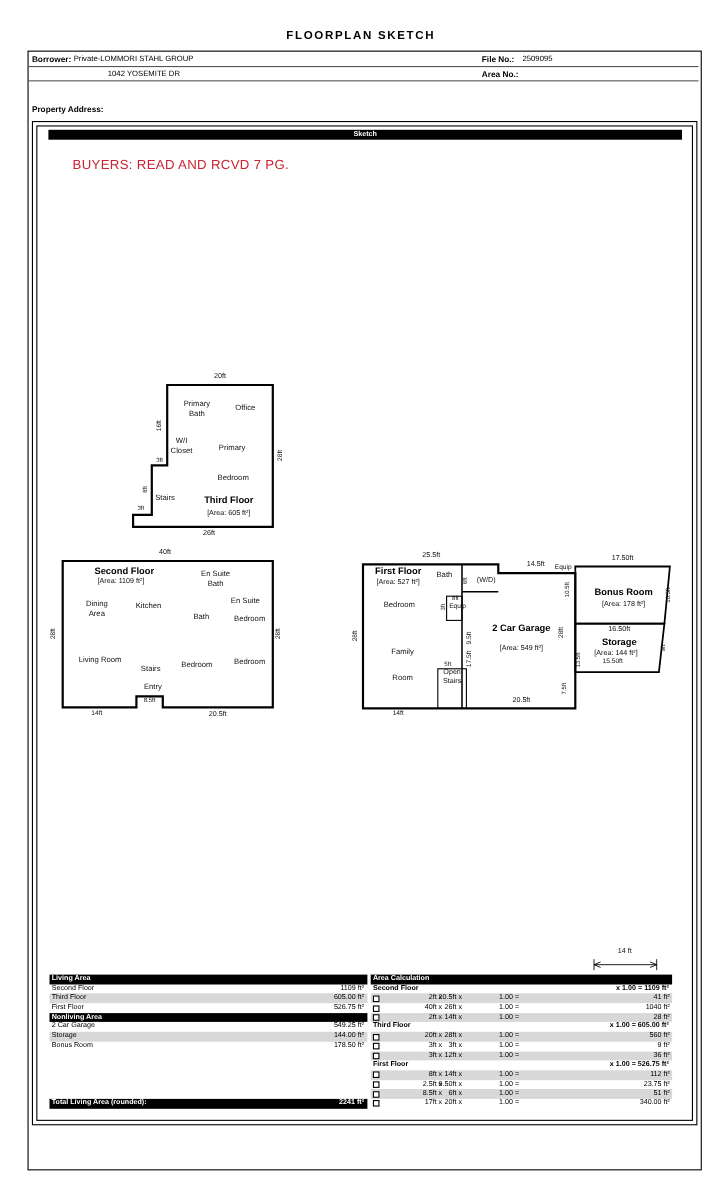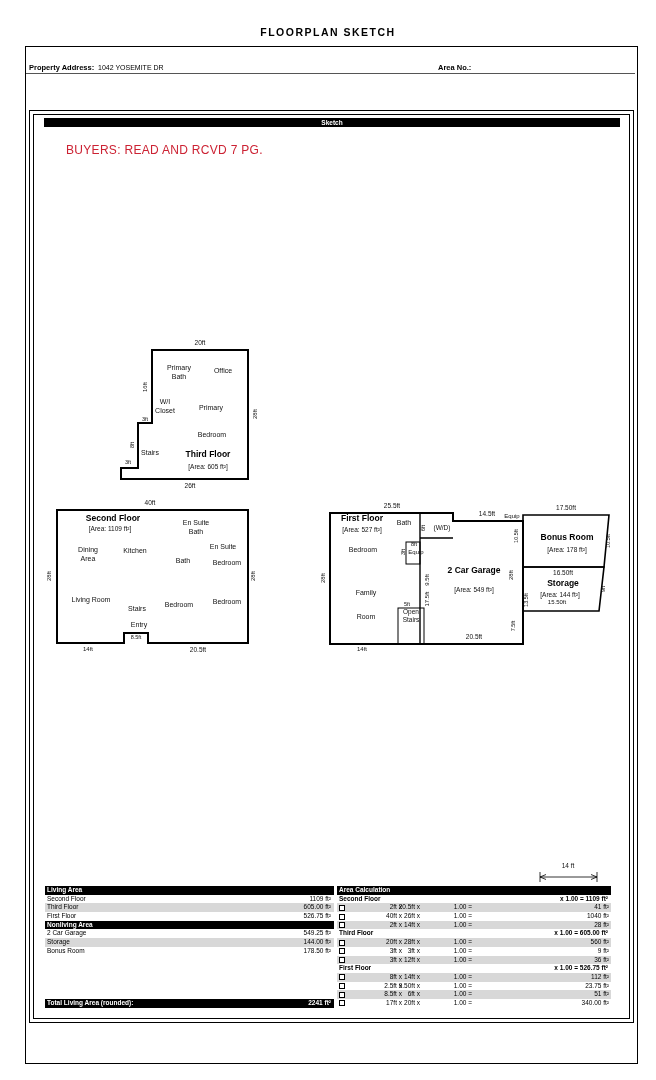--- a/index.html
+++ b/index.html
@@ -35,22 +35,28 @@
   .cell{position:absolute;top:0;}
 </style>
 </head>
 <body>
 
 <div class="page">
 
   <div class="title">FLOORPLAN SKETCH</div>
   <div class="page-border"></div>
 
+  <div class="hrow" style="top:46px;">
+    <span class="hlab" style="left:3px;">Borrower:</span>
+    <span class="hval" style="left:41px;">Private-LOMMORI STAHL GROUP</span>
+    <span class="hlab" style="left:412px;">File No.:</span>
+    <span class="hval" style="left:449px;">2509095</span>
+  </div>
   <div class="hrow" style="top:59.5px;">
-    <span class="hlab" style="left:3px;">Property Address:</span>
+    <span class="hlab" style="left:3px;margin-top:32px;">Property Address:</span>
     <span class="hval" style="left:72px;">1042 YOSEMITE DR</span>
     <span class="hlab" style="left:412px;">Area No.:</span>
     <span class="hval" style="left:452px;"></span>
   </div>
 
   <div class="sk-outer"></div>
   <div class="sk-inner"></div>
   <div class="sk-bar">
     <span>Sketch</span>
   </div>

